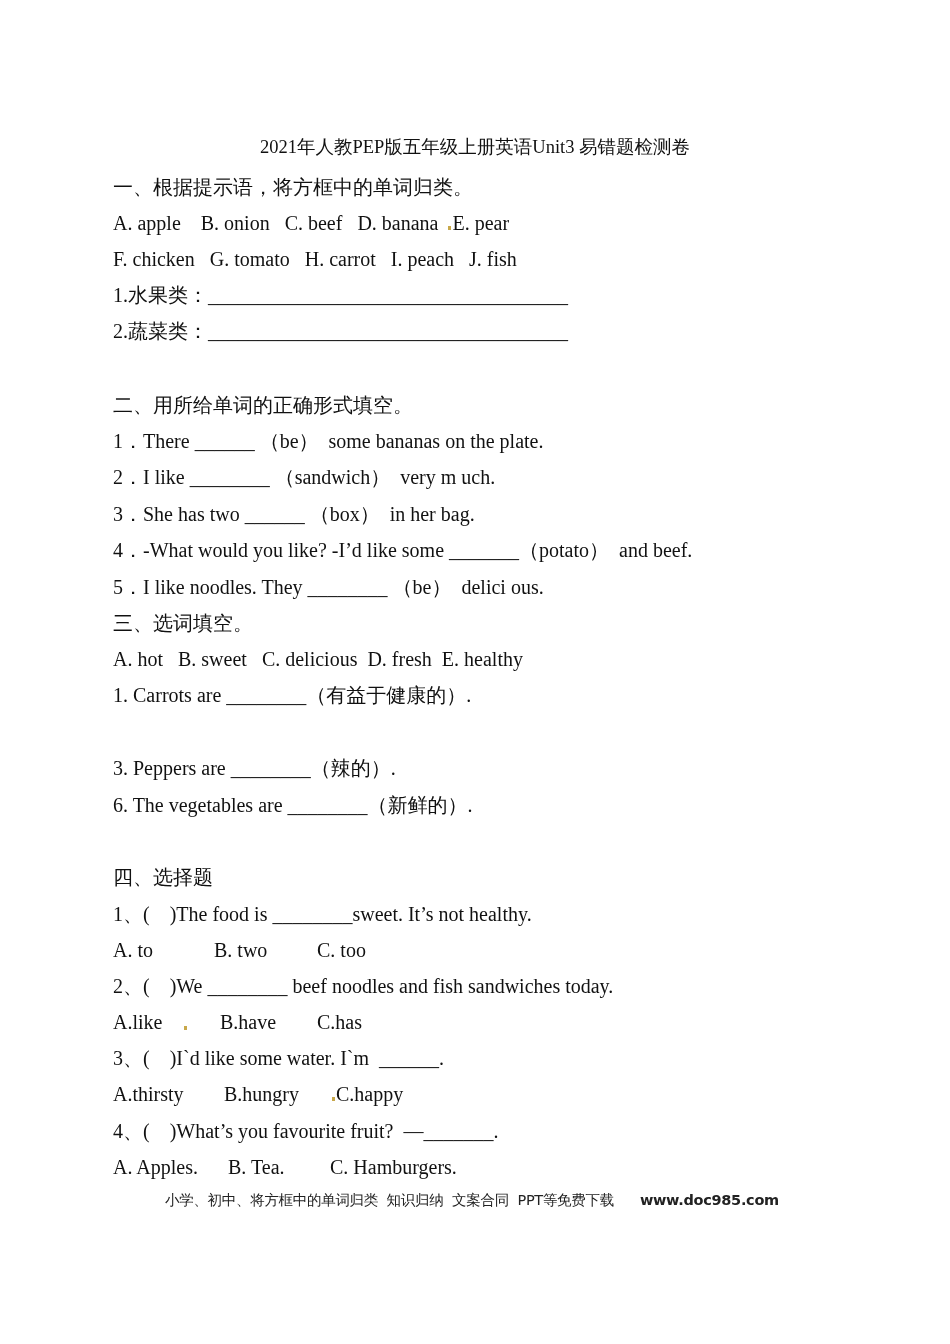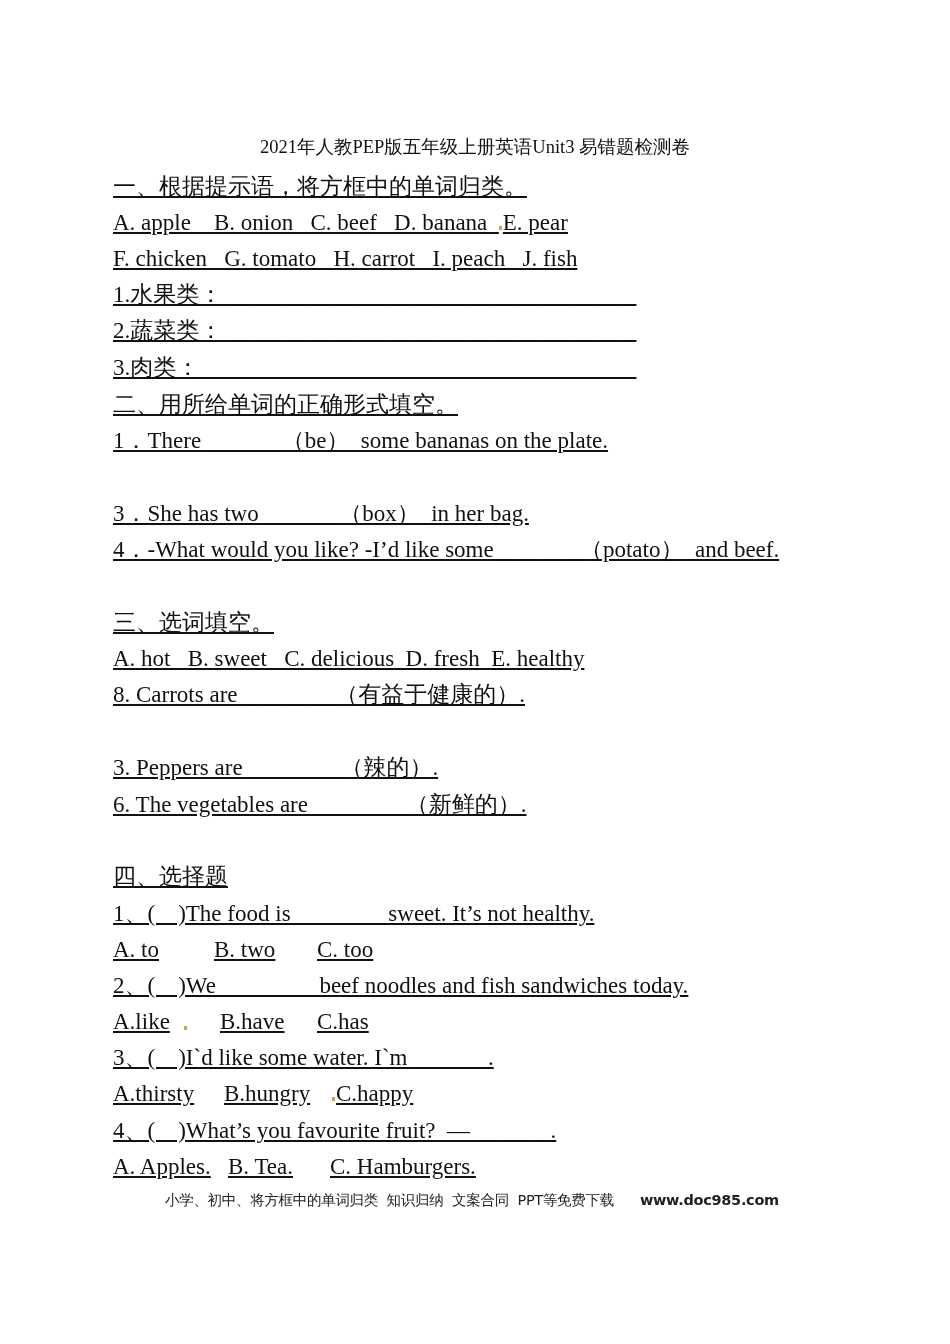--- a/index.html
+++ b/index.html
@@ -1,46 +1,47 @@
 <!DOCTYPE html>
 <html><head>
   <meta charset="utf-8">
   <style>
     html, body { margin: 0; padding: 0; background: #ffffff; }
     body { width: 950px; height: 1344px; position: relative; overflow: hidden;
            font-family: "Liberation Serif", "DejaVu Serif", serif; color: #111; }
     .page { position: absolute; left: 0; top: 0; width: 950px; height: 1344px; }
-    .line { position: absolute; left: 113px; font-size: 23px; line-height: 22px; white-space: pre; text-decoration: underline; }
+    .line { position: absolute; left: 113px; font-size: 20px; line-height: 22px; white-space: pre; }
     .title { position: absolute; top: 134px; left: 0; width: 950px; text-align: center; font-size: 18.5px; white-space: pre; }
     .mark { display: inline-block; width: 3px; height: 4px; background: #c8a84a; vertical-align: baseline; margin-right: 1px; }
     .footer { position: absolute; top: 1191px; left: 165px; font-family: "DejaVu Sans", "Liberation Sans", sans-serif; font-size: 14.5px; color: #222; white-space: pre; letter-spacing: -0.3px; }
     .footer .url { margin-left: 26px; font-weight: bold; }
   </style>
 </head>
 <body>
 
 <div class="page">
 
   <div class="title">2021年人教PEP版五年级上册英语Unit3 易错题检测卷</div>
 
   <div class="line" style="top:176px">一、根据提示语，将方框中的单词归类。</div>
   <div class="line" style="top:248px">F. chicken   G. tomato   H. carrot   I. peach   J. fish</div>
   <div class="line" style="top:212px"><span>A. apple    B. onion   C. beef   D. banana  </span><span class="mark"></span><span>E. pear</span></div>
   <div class="line" style="top:284px">1.水果类：____________________________________</div>
   <div class="line" style="top:320px">2.蔬菜类：____________________________________</div>
-  <div class="line" style="top:357px">3.肉类：______________________________________</div>
 
   <div class="line" style="top:394px">二、用所给单词的正确形式填空。</div>
   <div class="line" style="top:430px">1．There ______ （be）  some bananas on the plate.</div>
+  <div class="line" style="top:466px">2．I like ________ （sandwich）  very m uch.</div>
   <div class="line" style="top:503px">3．She has two ______ （box）  in her bag.</div>
   <div class="line" style="top:539px">4．-What would you like? -I’d like some _______（potato）  and beef.</div>
+  <div class="line" style="top:576px">5．I like noodles. They ________ （be）  delici ous.</div>
 
   <div class="line" style="top:612px">三、选词填空。</div>
   <div class="line" style="top:648px">A. hot   B. sweet   C. delicious  D. fresh  E. healthy</div>
-  <div class="line" style="top:684px">8. Carrots are ________（有益于健康的）.</div>
+  <div class="line" style="top:684px">1. Carrots are ________（有益于健康的）.</div>
   <div class="line" style="top:757px">3. Peppers are ________（辣的）.</div>
   <div class="line" style="top:794px">6. The vegetables are ________（新鲜的）.</div>
 
   <div class="line" style="top:866px">四、选择题</div>
 
   <div class="line" style="top:903px">1、(    )The food is ________sweet. It’s not healthy.</div>
   <div class="line" style="top:939px">A. to</div>
   <div class="line" style="top:939px; left:214px">B. two</div>
   <div class="line" style="top:939px; left:317px">C. too</div>
 

